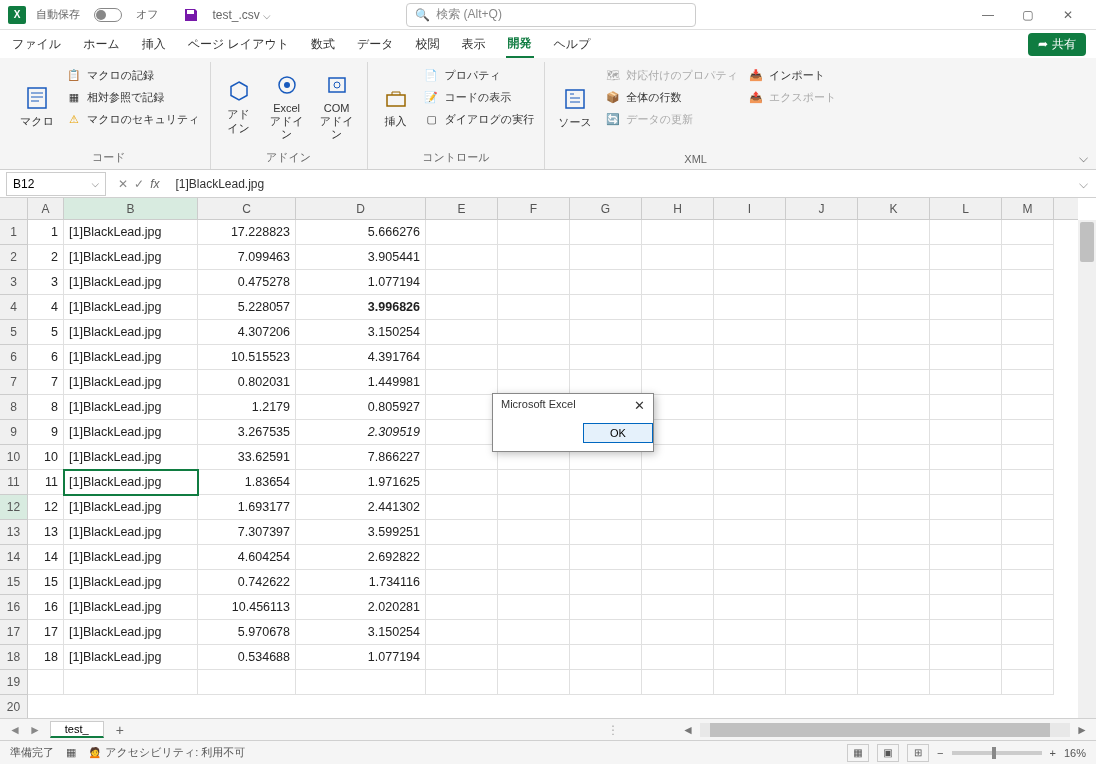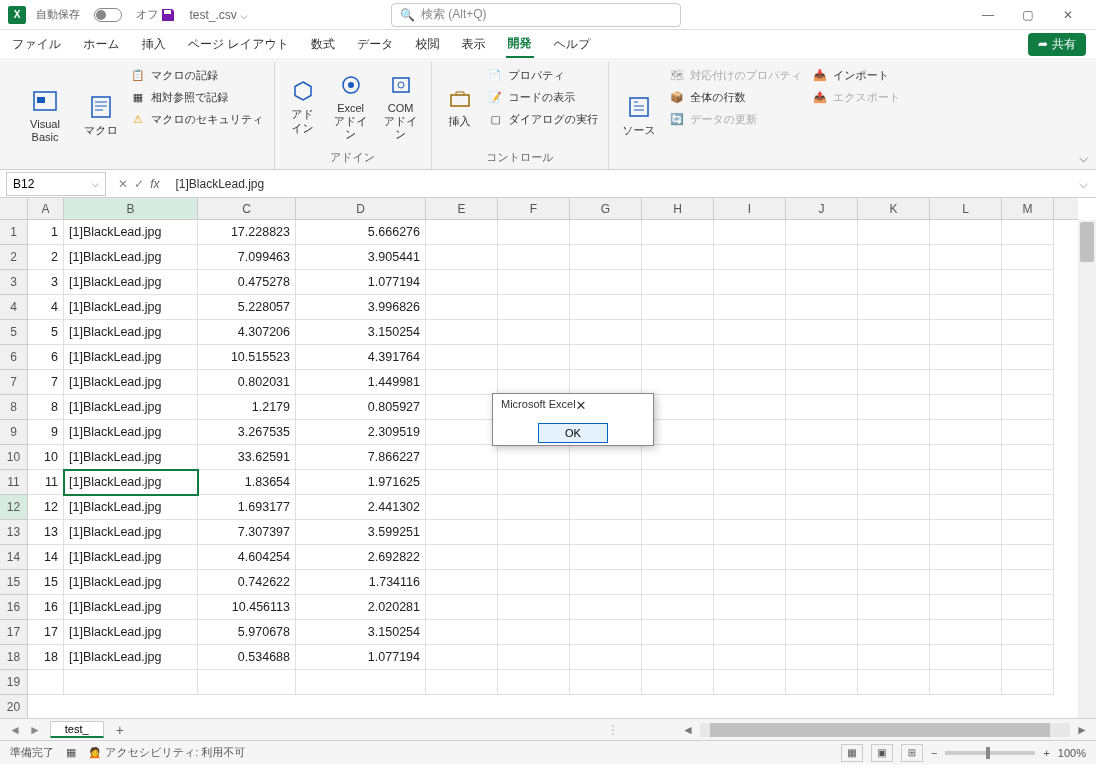--- a/index.html
+++ b/index.html
@@ -1,21 +1,21 @@
 <!DOCTYPE html>
 <html><head>
 <meta charset="utf-8">
 <style>
 * { margin: 0; padding: 0; box-sizing: border-box; font-family: "Yu Gothic UI", "Meiryo", sans-serif; }
 body { background: #fff; font-size: 12px; overflow: hidden; width: 1096px; height: 783px; position: relative; }
 
 
 .titlebar { height: 30px; background: #fff; display: flex; align-items: center; padding: 0 8px; border-bottom: 1px solid #e0e0e0; }
 .excel-icon { width: 18px; height: 18px; background: #107c41; border-radius: 2px; color: #fff; font-size: 10px; font-weight: bold; display: flex; align-items: center; justify-content: center; margin-right: 10px; }
-.autosave { display: flex; align-items: center; gap: 14px; font-size: 11px; color: #666; margin-right: 1px; }
+.autosave { display: flex; align-items: center; gap: 14px; font-size: 11px; color: #666; margin-right: 24px; }
 .toggle { width: 28px; height: 14px; border: 1px solid #888; border-radius: 8px; position: relative; background: #fff; }
 .toggle::after { content: ""; position: absolute; left: 1px; top: 1px; width: 10px; height: 10px; background: #888; border-radius: 50%; }
 .save-icon { width: 16px; height: 16px; color: #7719aa; margin-right: 14px; }
 .filename { color: #666; font-size: 12px; }
 .filename-chevron { color: #888; font-size: 10px; margin-left: 3px; }
 .search-box { margin-left: auto; margin-right: auto; width: 290px; height: 24px; border: 1px solid #ccc; border-radius: 4px; display: flex; align-items: center; padding: 0 8px; color: #888; gap: 6px; }
 .win-controls { display: flex; gap: 0; margin-left: auto; }
 .win-btn { width: 40px; height: 28px; display: flex; align-items: center; justify-content: center; color: #666; font-size: 12px; }
 
 
@@ -76,24 +76,24 @@
 
 
 .statusbar { height: 24px; background: #f5f5f5; border-top: 1px solid #d0d0d0; display: flex; align-items: center; padding: 0 10px; font-size: 11px; color: #555; gap: 12px; }
 .status-right { margin-left: auto; display: flex; align-items: center; gap: 8px; }
 .view-btn { width: 22px; height: 18px; border: 1px solid #ccc; display: flex; align-items: center; justify-content: center; font-size: 10px; }
 .zoom-slider { width: 90px; height: 4px; background: #ccc; position: relative; }
 .zoom-slider::after { content: ""; position: absolute; left: 45%; top: -4px; width: 4px; height: 12px; background: #888; }
 
 
 .dialog { position: absolute; left: 492px; top: 393px; width: 162px; background: #fff; border: 1px solid #888; box-shadow: 2px 2px 8px rgba(0,0,0,0.25); }
-.dialog-title { display: flex; padding: 4px 8px; font-size: 11px; color: #333; }
+.dialog-title { display: flex; justify-content: space-between; padding: 4px 8px; font-size: 11px; color: #333; }
 .dialog-close { cursor: pointer; font-size: 13px; }
 .dialog-body { padding: 14px 10px 8px; font-size: 10.5px; color: #333; line-height: 1.5; }
-.dialog-footer { display: flex; justify-content: center; padding: 6px 0 2px; }
+.dialog-footer { display: flex; justify-content: flex-end; padding: 6px 0 8px; }
 .dialog-ok { width: 70px; height: 20px; border: 1px solid #0067c0; background: #e5f1fb; font-size: 11px; }
 
 svg { display: block; }
 </style>
 </head>
 <body>
 
 <div class="titlebar">
   <div class="excel-icon">X</div>
   <div class="autosave">
@@ -134,29 +134,20 @@
   <div class="share-btn">
     <span>➦</span>
     <span>共有</span>
   </div>
 </div>
 
 <div class="ribbon">
 
   <div class="ribbon-group">
     <div class="ribbon-group-content">
-      <div class="big-btn">
-        <div class="big-btn-icon">
-            <svg width="28" height="28" viewBox="0 0 28 28">
-              <rect x="3" y="5" width="22" height="18" fill="none" stroke="#185abd" stroke-width="1.5"></rect>
-              <rect x="6" y="10" width="8" height="6" fill="#185abd"></rect>
-            </svg>
-          </div>
-        <div class="big-btn-label">Visual Basic</div>
-      </div>
       <div class="big-btn" style="width:42px">
         <div class="big-btn-icon">
             <svg width="28" height="28" viewBox="0 0 28 28">
               <rect x="5" y="4" width="18" height="20" fill="none" stroke="#185abd" stroke-width="1.5"></rect>
               <path d="M8 9h12M8 13h12M8 17h8" stroke="#185abd"></path>
             </svg>
           </div>
         <div class="big-btn-label">マクロ</div>
       </div>
       <div class="small-btns">
@@ -167,20 +158,21 @@
         <div class="small-btn">
             <span class="small-icon">▦</span>
             <span>相対参照で記録</span>
           </div>
         <div class="small-btn">
             <span class="small-icon" style="color:#e8a100">⚠</span>
             <span>マクロのセキュリティ</span>
           </div>
       </div>
     </div>
+    <div class="ribbon-group-label">コード</div>
   </div>
 
   <div class="ribbon-group">
     <div class="ribbon-group-content">
       <div class="big-btn" style="width:40px">
         <div class="big-btn-icon">
             <svg width="26" height="26" viewBox="0 0 26 26">
               <path d="M13 4l8 4.5v9L13 22l-8-4.5v-9z" fill="none" stroke="#185abd" stroke-width="1.5"></path>
             </svg>
           </div>
@@ -269,20 +261,21 @@
         <div class="small-btn">
             <span class="small-icon">📥</span>
             <span>インポート</span>
           </div>
         <div class="small-btn disabled">
             <span class="small-icon">📤</span>
             <span>エクスポート</span>
           </div>
       </div>
     </div>
+    <div class="ribbon-group-label">XML</div>
   </div>
   <div class="ribbon-collapse">⌵</div>
 </div>
 
 <div class="formula-row">
   <div class="namebox">
     <span>B12</span>
     <span style="color:#888;font-size:10px">⌵</span>
   </div>
   <div class="fx-btns">
@@ -376,21 +369,21 @@
         <div class="cell" style="width: 72px;"></div>
         <div class="cell" style="width: 72px;"></div>
         <div class="cell" style="width: 72px;"></div>
         <div class="cell" style="width: 72px;"></div>
         <div class="cell" style="width: 52px;"></div>
       </div>
       <div class="row">
         <div class="cell num" style="width: 36px;">4</div>
         <div class="cell" style="width: 134px;">[1]BlackLead.jpg</div>
         <div class="cell num" style="width: 98px;">5.228057</div>
-        <div class="cell num" style="width: 130px;">3.996826</div>
+        <div class="cell num" style="width: 130px; font-weight: bold;">3.996826</div>
         <div class="cell" style="width: 72px;"></div>
         <div class="cell" style="width: 72px;"></div>
         <div class="cell" style="width: 72px;"></div>
         <div class="cell" style="width: 72px;"></div>
         <div class="cell" style="width: 72px;"></div>
         <div class="cell" style="width: 72px;"></div>
         <div class="cell" style="width: 72px;"></div>
         <div class="cell" style="width: 72px;"></div>
         <div class="cell" style="width: 52px;"></div>
       </div>
@@ -451,21 +444,21 @@
         <div class="cell" style="width: 72px;"></div>
         <div class="cell" style="width: 72px;"></div>
         <div class="cell" style="width: 72px;"></div>
         <div class="cell" style="width: 72px;"></div>
         <div class="cell" style="width: 52px;"></div>
       </div>
       <div class="row">
         <div class="cell num" style="width: 36px;">9</div>
         <div class="cell" style="width: 134px;">[1]BlackLead.jpg</div>
         <div class="cell num" style="width: 98px;">3.267535</div>
-        <div class="cell num" style="width: 130px;">2.309519</div>
+        <div class="cell num" style="width: 130px; font-style: italic;">2.309519</div>
         <div class="cell" style="width: 72px;"></div>
         <div class="cell" style="width: 72px;"></div>
         <div class="cell" style="width: 72px;"></div>
         <div class="cell" style="width: 72px;"></div>
         <div class="cell" style="width: 72px;"></div>
         <div class="cell" style="width: 72px;"></div>
         <div class="cell" style="width: 72px;"></div>
         <div class="cell" style="width: 72px;"></div>
         <div class="cell" style="width: 52px;"></div>
       </div>
@@ -647,21 +640,21 @@
   <span>準備完了</span>
   <span>▦</span>
   <span>🙍 <span>アクセシビリティ: 利用不可</span></span>
   <div class="status-right">
     <div class="view-btn">▦</div>
     <div class="view-btn">▣</div>
     <div class="view-btn">⊞</div>
     <span>−</span>
     <div class="zoom-slider"></div>
     <span>+</span>
-    <span>100%</span>
+    <span>16%</span>
   </div>
 </div>
 
 <div class="dialog">
   <div class="dialog-title">
     <span>Microsoft Excel</span>
     <span class="dialog-close">✕</span>
   </div>
   <div class="dialog-footer">
     <button class="dialog-ok">OK</button>

